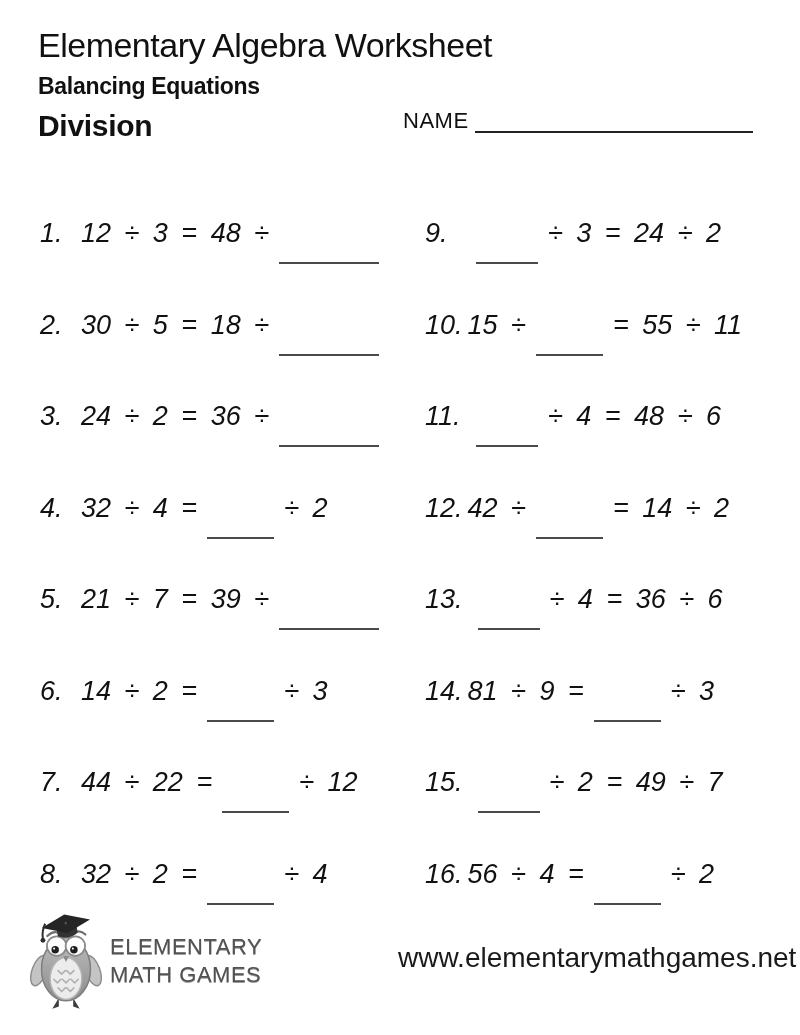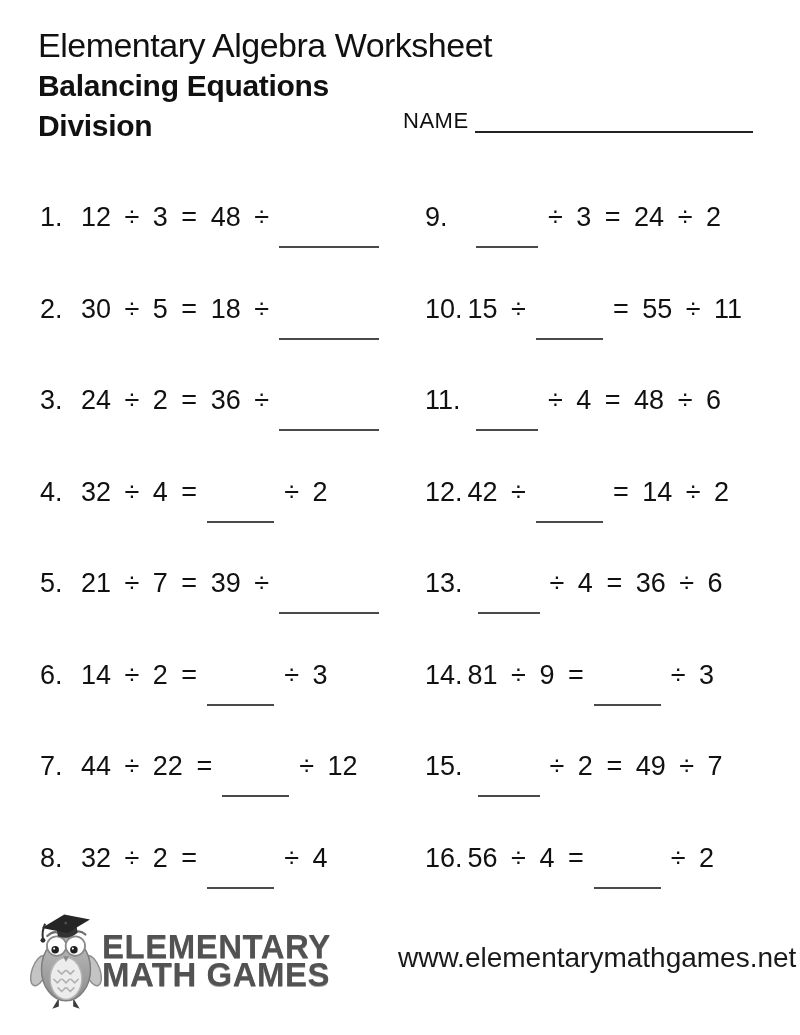--- a/index.html
+++ b/index.html
@@ -8,56 +8,57 @@
     background: #ffffff;
     font-family: "Liberation Sans", sans-serif;
     color: #111111;
     position: relative;
     overflow: hidden;
   }
 
   
   .header { position: absolute; top: 24px; left: 38px; right: 38px; }
   .title    { font-size: 34px; font-weight: 400; line-height: 42px; margin: 0; letter-spacing: -0.5px; }
-  .subtitle { font-size: 30px; font-weight: 600; line-height: 40px; margin: 0; letter-spacing: -0.3px; }
+  .subtitle { font-size: 23px; font-weight: 600; line-height: 40px; margin: 0; letter-spacing: -0.3px; }
   .section  { font-size: 30px; font-weight: 600; line-height: 40px; margin: 0; letter-spacing: -0.3px; }
 
   .name-block { position: absolute; left: 403px; top: 108px; font-size: 22px; white-space: nowrap; }
   .name-label { letter-spacing: 0.5px; }
   .name-line {
     display: inline-block; width: 278px; height: 0;
     border-bottom: 2px solid #222222;
     vertical-align: -5px; margin-left: 6px;
   }
 
   
   .problems {
-    position: absolute; top: 202px; left: 40px; width: 722px;
+    position: absolute; top: 218px; left: 40px; width: 722px;
     display: grid;
     grid-template-columns: 385px 1fr;
     grid-template-rows: repeat(8, 91.5px);
     grid-auto-flow: column;
+    font-style: italic;
   }
   .problem { font-size: 27px; white-space: nowrap; word-spacing: 6px; }
   .pnum { display: inline-block; min-width: 36px; margin-right: 5px; }
   .blank {
     display: inline-block; height: 0;
     border-bottom: 2px solid #4a4a4a;
     vertical-align: -22px;
     margin: 0 10px;
   }
   .blank-end   { width: 100px; }
   .blank-mid   { width: 67px;  }
   .blank-start { width: 62px;  }
 
   
   .logo { position: absolute; left: 30px; top: 910px; display: flex; align-items: center; }
   .logo-text {
-    font-weight: bold; font-size: 33px; line-height: 28px;
-    color: #525252; letter-spacing: 0.5px; 
+    font-weight: normal; font-size: 22px; line-height: 28px;
+    color: #525252; letter-spacing: 0.5px; margin-left: 8px;
     text-shadow: 0 1px 0 #9e9e9e;
   }
   .site {
     position: absolute; left: 398px; top: 942px; width: 372px;
     font-size: 28px; color: #1a1a1a;
   }
 </style>
 </head>
 <body>
 

